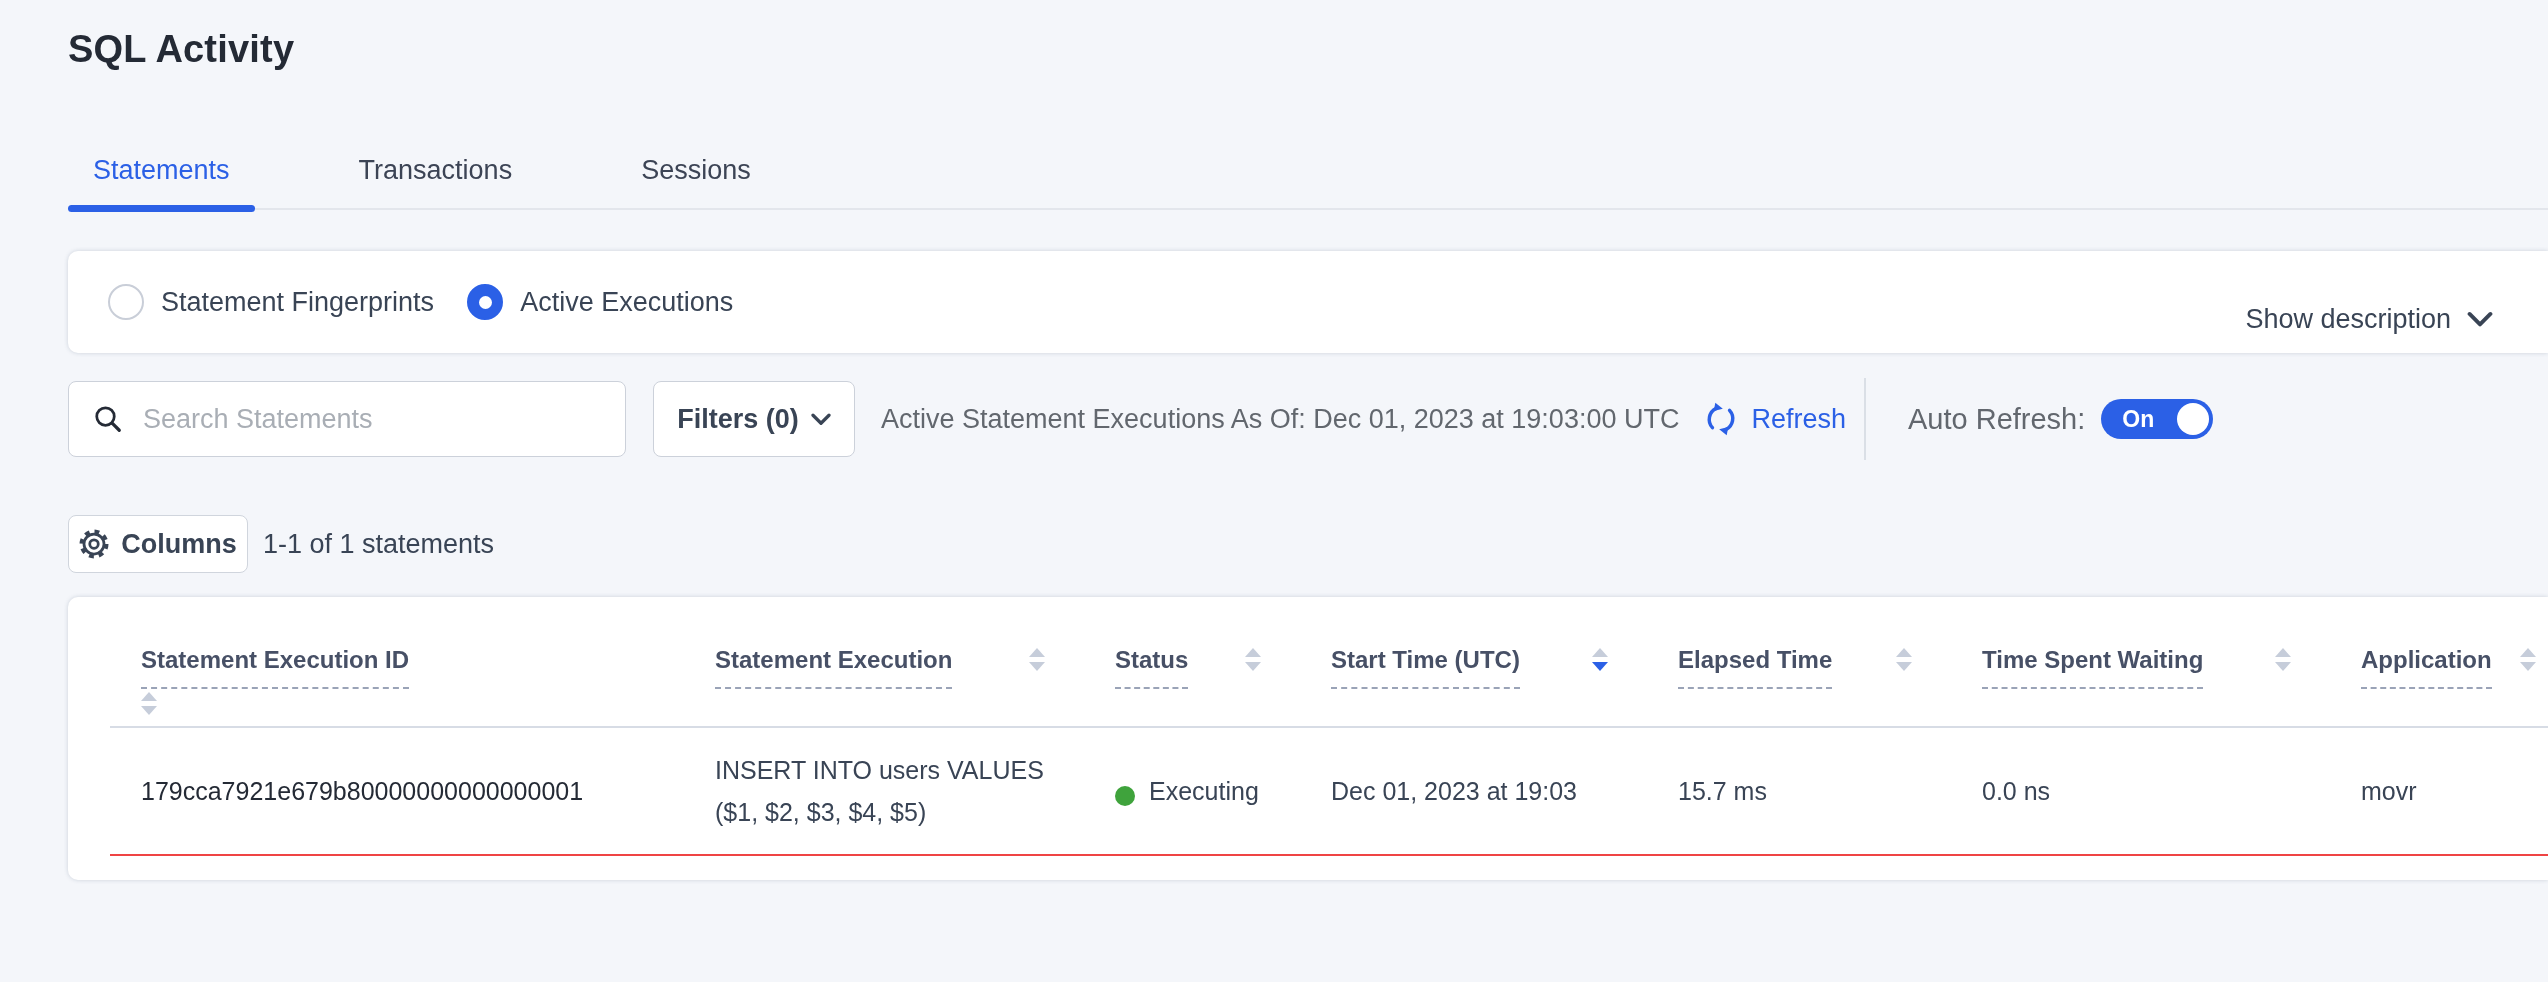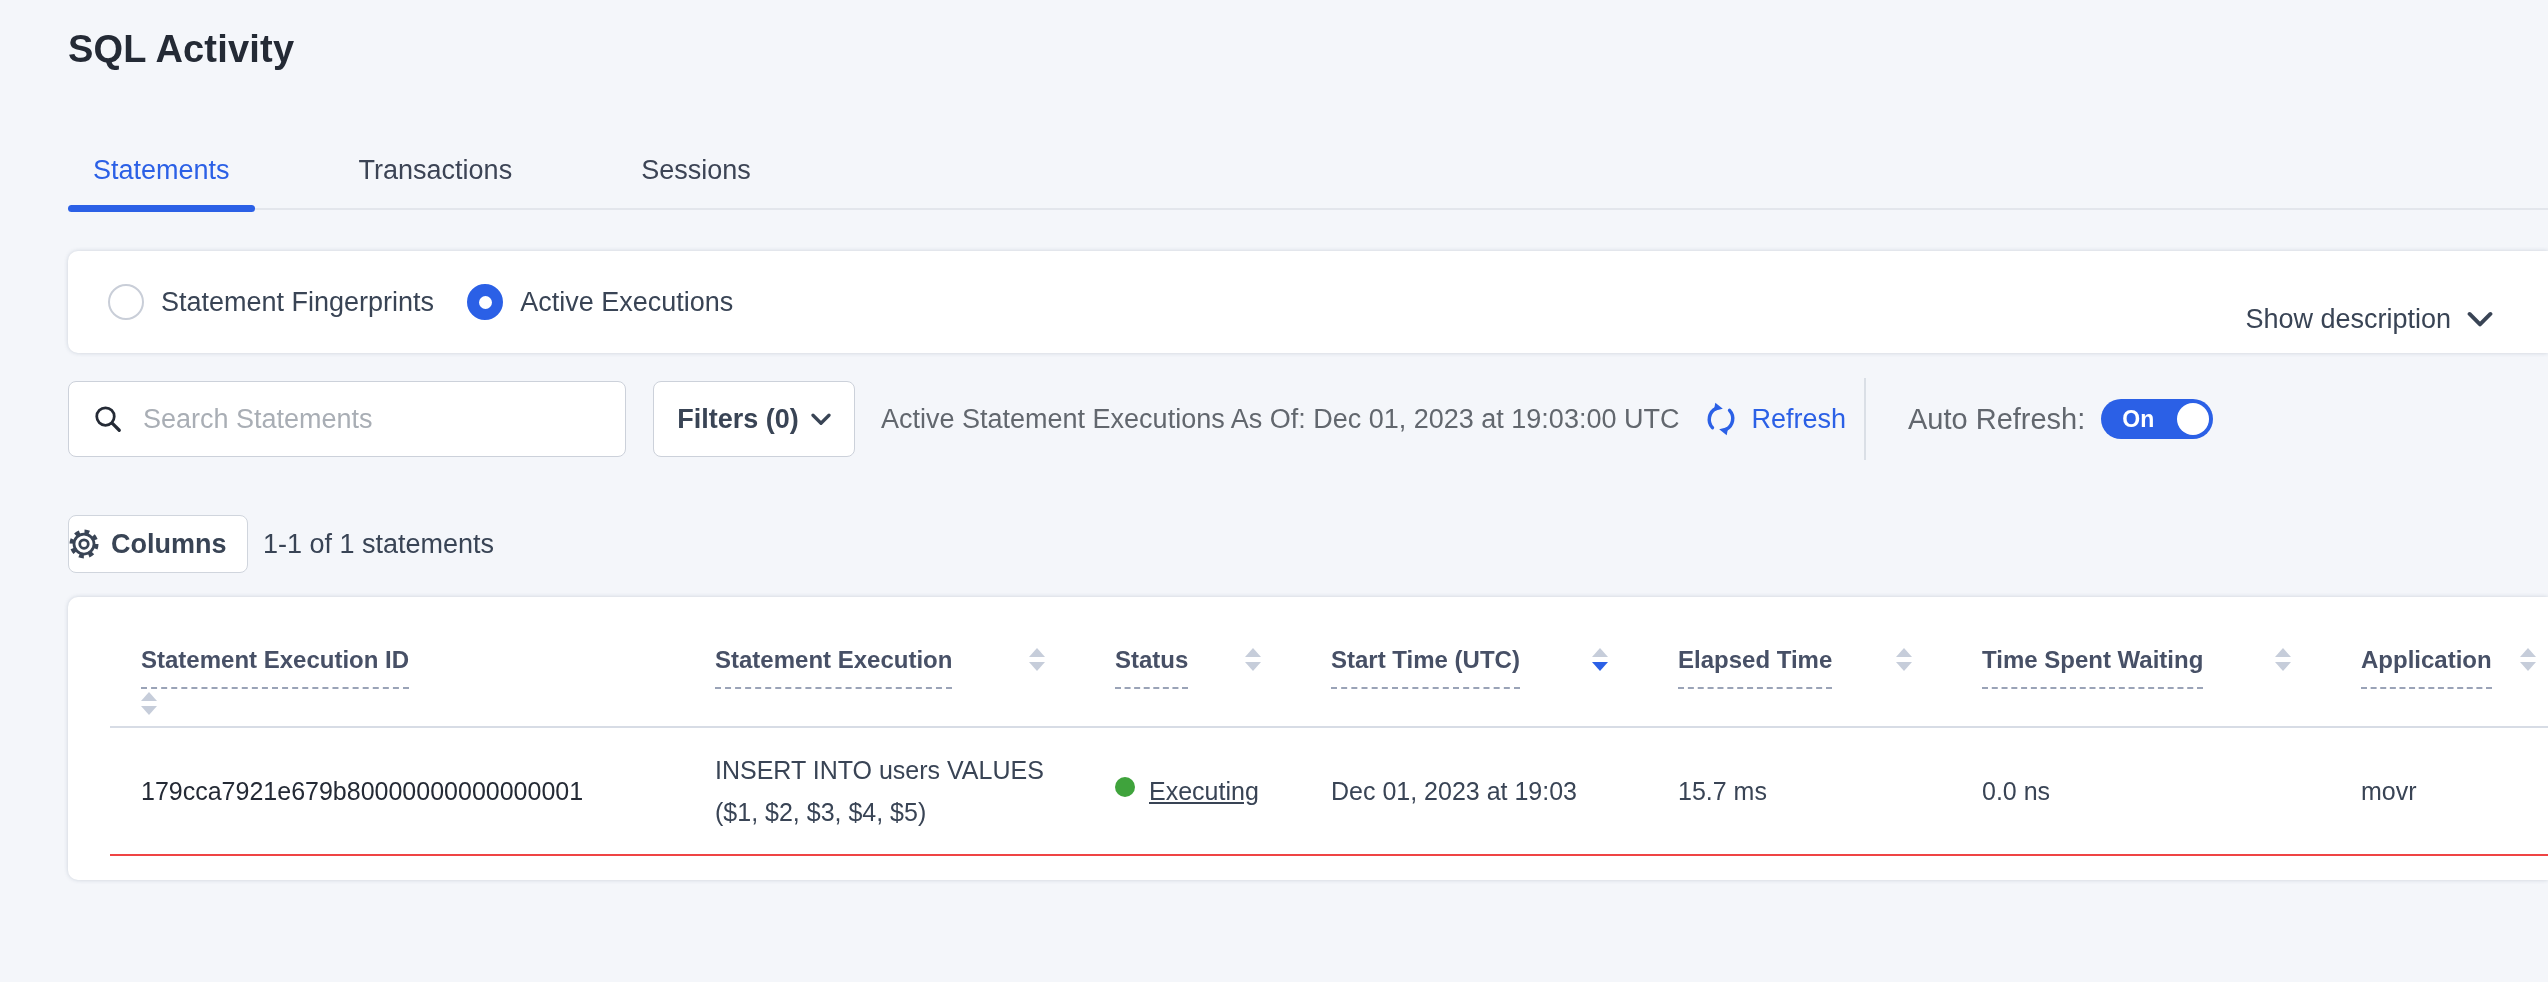--- a/index.html
+++ b/index.html
@@ -101,21 +101,21 @@
     border-radius:50%; background:#fff; }
 
   
   .columns-row {
     position:absolute; left:68px; right:0; top:515px; height:58px;
     display:flex; align-items:center;
   }
   .columns-btn {
     width:180px; height:58px; background:#fff;
     border:1px solid #d0d5dd; border-radius:8px; cursor:pointer;
-    display:flex; align-items:center; gap:12px;
+    display:flex; align-items:center; justify-content:center; gap:12px;
     font-size:27px; font-weight:700; color:#394455;
   }
   .result-count { margin-left:15px; font-size:27px; color:#394455; }
 
   
   .card.table-card { top:597px; height:283px; overflow:hidden; }
   .thead {
     display:flex; margin-left:42px; padding:48px 0 11px 31px;
     border-bottom:2px solid #d7dce5;
   }
@@ -136,21 +136,21 @@
   .trow {
     display:flex; align-items:center; margin-left:42px; padding-left:31px;
     height:128px; border-bottom:2px solid #ef4444;
   }
   .td { font-size:25px; color:#394455; white-space:nowrap; }
   .col-1 { width:526px;flex-direction:column; } .col-2 { width:400px;margin-left:48px; } .col-3 { width:216px; }
   .col-4 { width:347px; } .col-5 { width:304px; } .col-6 { width:379px; }
   .col-7 { flex:1; padding-right:12px; }
   .td.exec-id { color:#242a35; }
   .td.sql { line-height:42px; }
-  .status-cell { display:flex; align-items:flex-start;text-decoration:underline; }
+  .status-cell { display:flex; align-items:flex-end; }
   .status-dot { width:20px; height:20px; border-radius:50%; background:#3fa33c; margin-right:14px; flex:0 0 auto; }
 
   .icon { display:inline-flex; flex:0 0 auto; }
 </style>
 </head>
 <body>
 
 <div class="page-title">SQL Activity</div>
 
 <div class="tabs">

